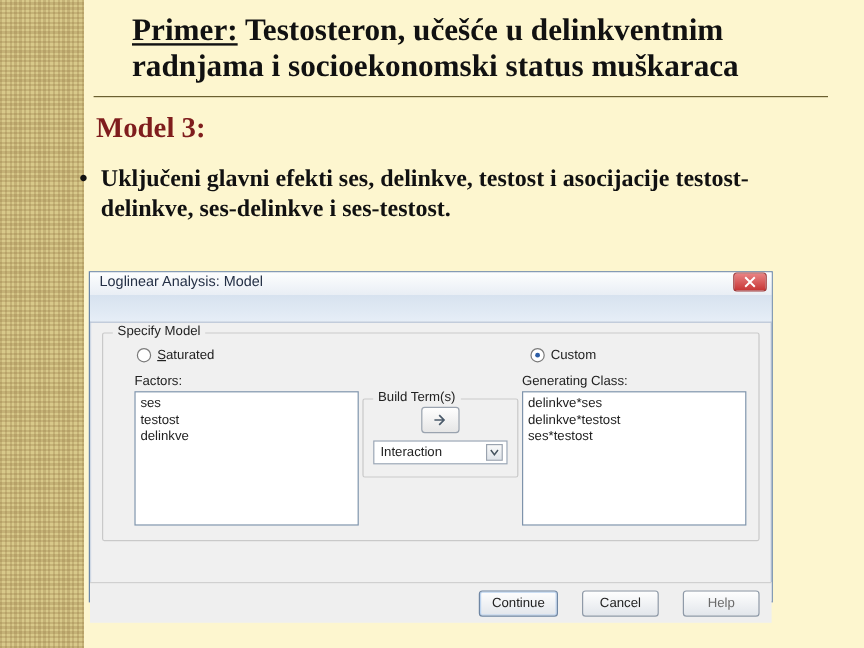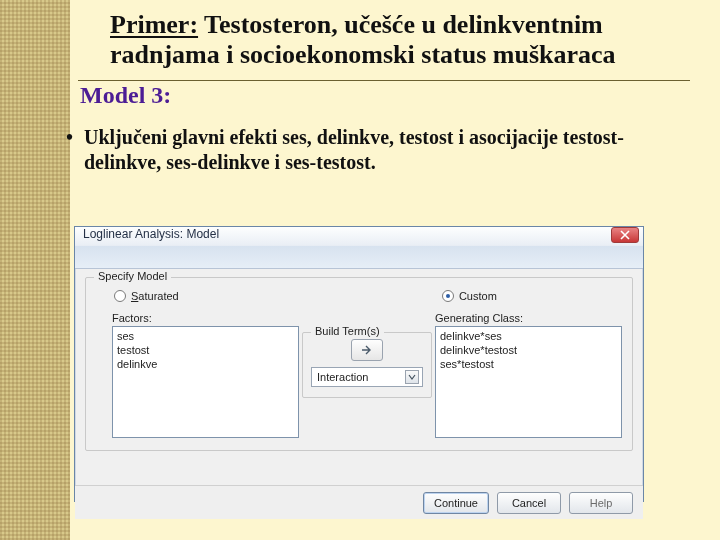--- a/index.html
+++ b/index.html
@@ -20,22 +20,22 @@
       #d8c98a;
   }
   .slide { position: absolute; left: 0; top: 0; width: 720px; padding: 0; font-weight: bold; }
   .title {
     font-size: 26px; line-height: 1.15;
     color: #111; margin: 10px 0 0 110px; width: 570px;
   }
   .title .u { text-decoration: underline; text-underline-offset: 3px; }
   .hr { position:absolute; left:78px; right:30px; top:80px; border-top:1px solid #6b6030; }
   .h2 {
-    font-size: 24px; color: #4c1d95;
-    margin: 12px 0 0 80px;
+    font-size: 24px; color: #7f1d1d;
+    margin: 24px 0 0 80px;
   }
   .bullet {
     font-size: 20px; color: #111;
     margin: 16px 0 0 84px; width: 560px; line-height: 1.25;
     position: relative;
   }
   .bullet::before {
     content: "•"; position: absolute; left: -18px; top: 0;
   }
 
@@ -127,21 +127,21 @@
   .sel .chev {
     width:14px; height:14px; border:1px solid #9aa3af;
     background: linear-gradient(#f9f9f9,#dfe4ea);
     display:flex;align-items:center;justify-content:center;
   }
 
   .dlg-footer {
     height: 34px; border-top: 1px solid #d0d0d0;
     background: #efefef;
     display:flex; align-items:center; justify-content:flex-end;
-    gap: 8px; padding: 0 10px;
+    gap: 20px; padding: 0 10px;
   }
   .btn {
     min-width: 64px; height: 22px; padding: 0 10px;
     border: 1px solid #8f9aa8; border-radius: 3px;
     background: linear-gradient(#fefefe,#e2e6eb);
     font-size: 11px; display:flex; align-items:center; justify-content:center;
   }
   .btn.primary { border-color:#6f86a3; box-shadow: 0 0 0 1px #bcd3ef inset; }
   .btn.muted { color:#6b6b6b; }
 </style>

